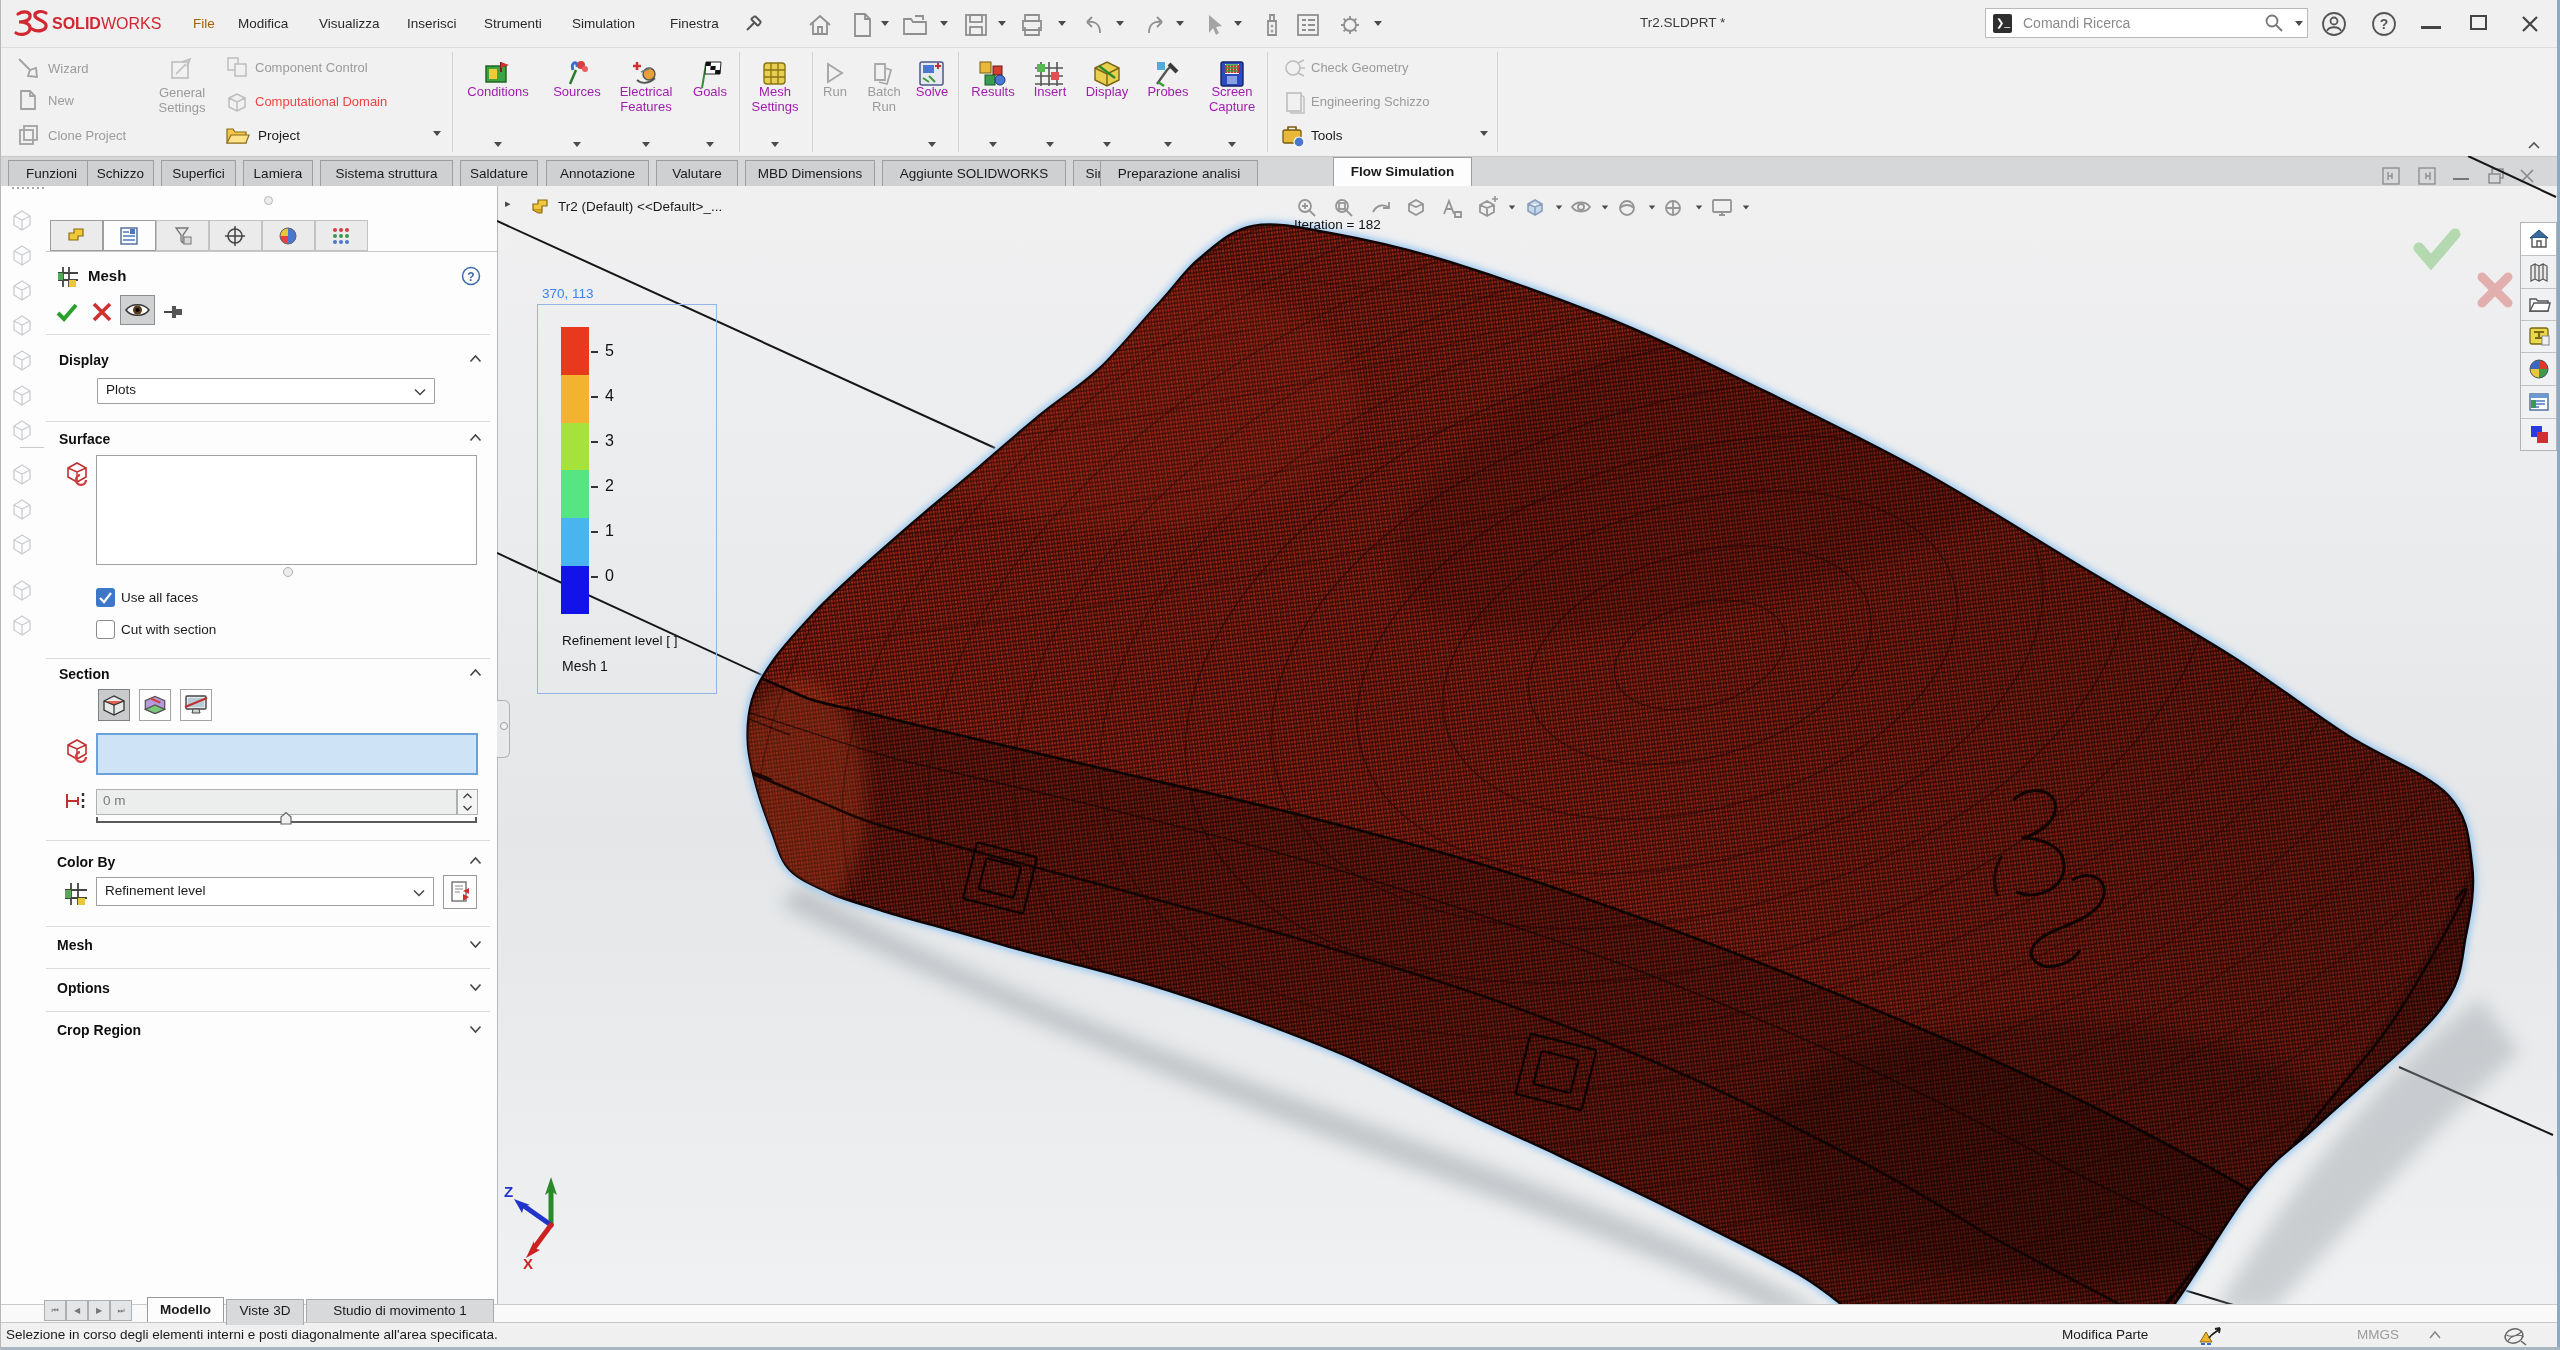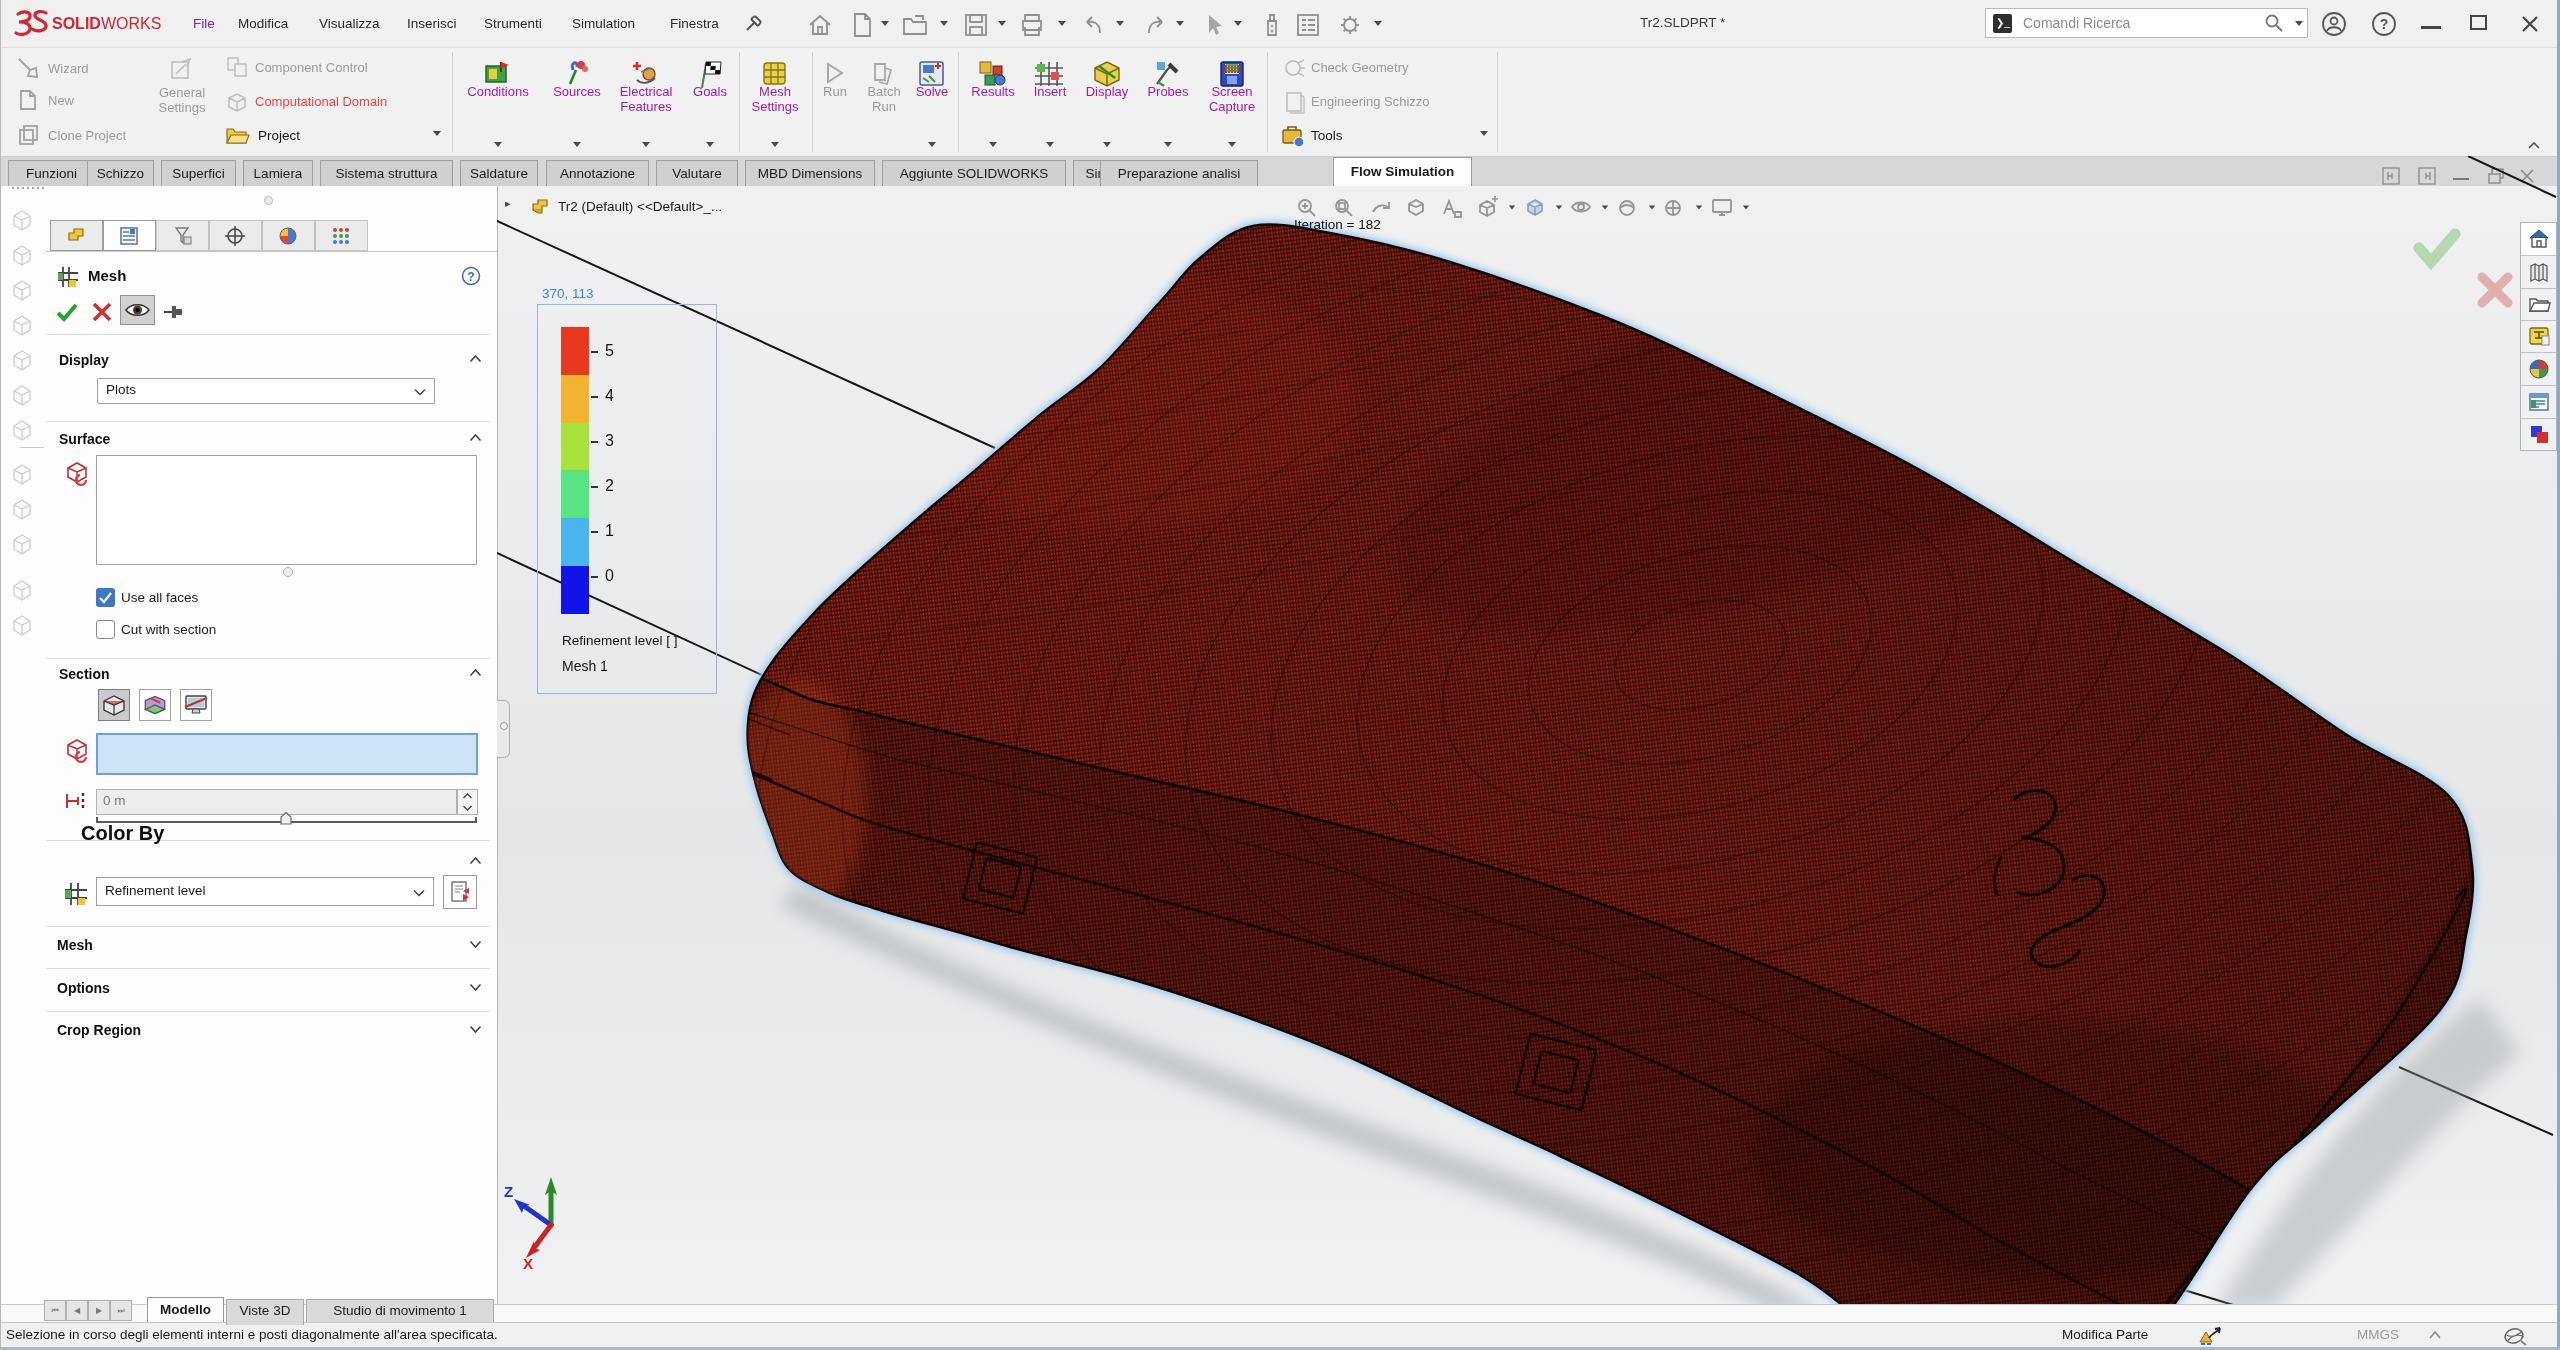--- a/index.html
+++ b/index.html
@@ -19,21 +19,21 @@
 <div class="a" style="left:498px;top:186px;width:2062px;height:1118px;background:linear-gradient(180deg,#f0f0f1 0%,#ebecee 30%,#e4e6e8 58%,#ebeced 82%,#f0f1f2 100%)"></div>
 <div class="a" style="left:0;top:1304px;width:2560px;height:18px;background:#f9f9fa;border-top:1px solid #cbcbcc"></div>
 <div class="a" style="left:0;top:1322px;width:2560px;height:28px;background:#f0f0f1;border-top:1px solid #c7c7c8"></div>
 <svg class="a" style="left:8px;top:7px" width="170" height="32" viewBox="0 0 170 32">
 <g fill="none" stroke="#d02730" stroke-width="3.2" stroke-linecap="round">
 <path d="M10,7 C16,3 23,5 22,10 C21,14 15,15 11,15 C17,15 23,17 22,22 C21,27 13,29 8,26"></path>
 <path d="M38,6 C33,3 26,5 27,9 C28,13 37,13 38,18 C39,23 30,26 24,22"></path>
 </g>
 <text x="44" y="22" font-family="Liberation Sans" font-size="16" font-weight="bold" fill="#d02730">SOLID<tspan font-weight="normal">WORKS</tspan></text>
 </svg>
-<div class="a" style="left:193px;top:16px;font-size:13.5px;color:#6d28d9;font-weight:normal;white-space:nowrap;">File</div>
+<div class="a" style="left:193px;top:16px;font-size:13.5px;color:#a16207;font-weight:normal;white-space:nowrap;">File</div>
 <div class="a" style="left:238px;top:16px;font-size:13.5px;color:#2a2a2a;font-weight:normal;white-space:nowrap;">Modifica</div>
 <div class="a" style="left:319px;top:16px;font-size:13.5px;color:#2a2a2a;font-weight:normal;white-space:nowrap;">Visualizza</div>
 <div class="a" style="left:407px;top:16px;font-size:13.5px;color:#2a2a2a;font-weight:normal;white-space:nowrap;">Inserisci</div>
 <div class="a" style="left:484px;top:16px;font-size:13.5px;color:#2a2a2a;font-weight:normal;white-space:nowrap;">Strumenti</div>
 <div class="a" style="left:572px;top:16px;font-size:13.5px;color:#2a2a2a;font-weight:normal;white-space:nowrap;">Simulation</div>
 <div class="a" style="left:670px;top:16px;font-size:13.5px;color:#2a2a2a;font-weight:normal;white-space:nowrap;">Finestra</div>
 <svg class="a" style="left:742px;top:13px" width="22" height="22" viewBox="0 0 22 22">
     <g stroke="#555" stroke-width="2" fill="none">
       <path d="M13,3 L19,9 M9,6 L16,13 M12,10 L5,17"></path>
       <path d="M9,6 L13,3 M16,13 L19,9"></path>
@@ -471,21 +471,21 @@
 <div class="a" style="left:457px;top:789px;width:21px;height:26px;background:#f4f4f5;border:1px solid #b0b0b1;box-sizing:border-box"></div>
 <svg class="a" style="left:461px;top:792px" width="13" height="20" viewBox="0 0 13 20">
     <path d="M2.5,6 L6.5,2 L10.5,6" fill="none" stroke="#444" stroke-width="1.4"></path>
     <path d="M2.5,14 L6.5,18 L10.5,14" fill="none" stroke="#444" stroke-width="1.4"></path>
   </svg>
 <div class="a" style="left:96px;top:817px;width:381px;height:6px;border-bottom:2px solid #5a5a5b;border-left:2px solid #5a5a5b;border-right:2px solid #5a5a5b;box-sizing:border-box"></div>
 <svg class="a" style="left:279px;top:812px" width="14" height="13" viewBox="0 0 14 13">
     <path d="M2,12 L2,5 L7,0.5 L12,5 L12,12 Z" fill="#f0f0f0" stroke="#666" stroke-width="1.2"></path>
   </svg>
 <div class="a dv" style="top:840px"></div>
-<div class="a" style="left:57px;top:822px;font-size:20px;color:#0f0f0f;font-weight:bold;white-space:nowrap;margin-left:24px;">Color By</div>
+<div class="a" style="left:57px;top:854px;font-size:14px;color:#0f0f0f;font-weight:bold;white-space:nowrap;">Color By</div>
 <svg class="a" style="left:469px;top:856px" width="13" height="9" viewBox="0 0 13 9">
     <path d="M1.5,7.5 L6.5,2 L11.5,7.5" fill="none" stroke="#444" stroke-width="1.6"></path>
   </svg>
 <svg class="a" style="left:63px;top:881px" width="26" height="26" viewBox="0 0 26 26">
     <path d="M8,2 L8,24 M15,2 L15,24 M2,9 L24,9 M2,17 L24,17" stroke="#444" stroke-width="1.8"></path>
     <rect x="2" y="9" width="6" height="8" fill="#58a858"></rect>
     <rect x="15" y="17" width="7" height="7" fill="#e8c83a"></rect>
   </svg>
 <div class="a" style="left:96px;top:877px;width:338px;height:29px;background:#fff;border:1px solid #9fa0a1;box-sizing:border-box"></div>
 <div class="a" style="left:105px;top:883px;font-size:13.5px;color:#1a1a1a;font-weight:normal;white-space:nowrap;">Refinement level</div>

